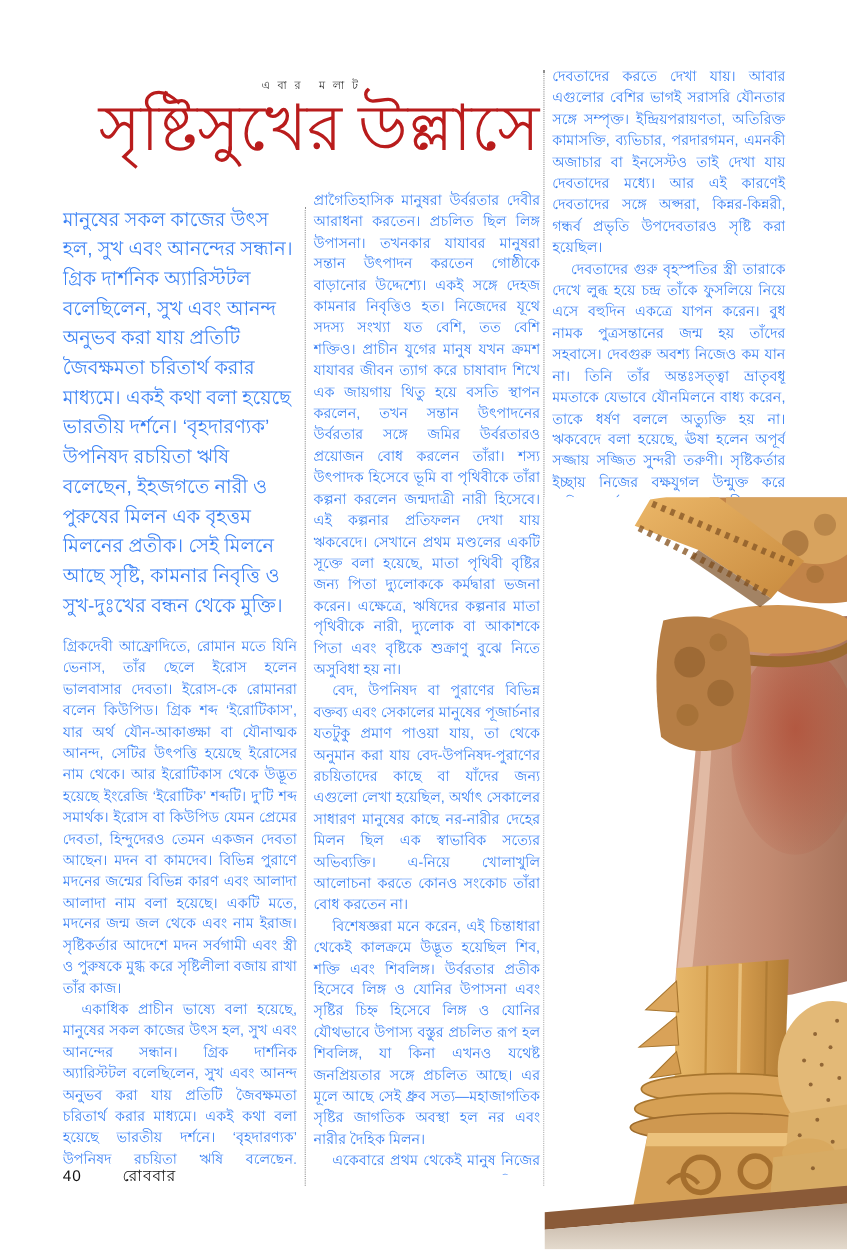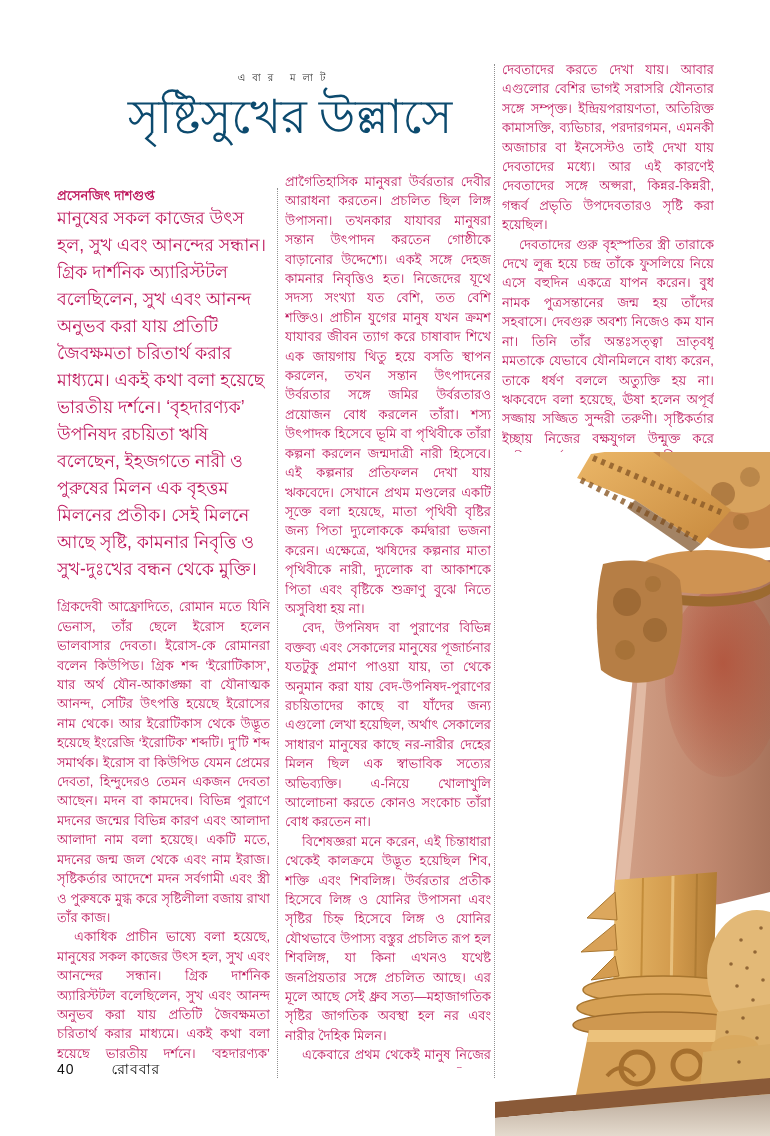--- a/index.html
+++ b/index.html
@@ -14,25 +14,25 @@
   }
   .kicker{
     position:absolute;left:60px;top:70px;width:450px;
     text-align:center;font-size:10px;letter-spacing:7px;
     color:#2a2a2a;font-weight:500;
   }
   .headline{
     position:absolute;left:60px;top:86px;width:460px;
     text-align:center;
     font-family:"Liberation Serif", serif;
-    font-size:47px;line-height:62px;
-    color:#0c4a6e;font-weight:500;
+    font-size:58px;line-height:62px;
+    color:#b91c1c;font-weight:500;
   }
   .col{position:absolute;overflow:hidden;text-align:justify;}
-  .col p{margin:0;font-size:13px;line-height:19.4px;color:#be185d;}
+  .col p{margin:0;font-size:13px;line-height:19.4px;color:#3b82f6;}
   .col p.indent{text-indent:17px;}
   #col1{left:57px;top:186px;width:213px;height:872px;}
   #col2{left:285px;top:172px;width:206px;height:896px;}
   #col3{left:502px;top:60px;width:212px;height:410px;}
   .byline{
     font-size:19px;font-weight:bold;color:#2b6ca3;
     margin:0 0 10px 0;text-align:left;line-height:24px;
   }
   .intro{
     font-size:17.5px !important;line-height:27px !important;
@@ -56,21 +56,20 @@
 </head>
 <body>
 
 <div class="kicker">এবার মলাট</div>
 <div class="headline">সৃষ্টিসুখের উল্লাসে</div>
 
 <div class="vsep" id="sep1"></div>
 <div class="vsep" id="sep2"></div>
 
 <div class="col" id="col1">
-  <p class="byline">প্রসেনজিৎ দাশগুপ্ত</p>
   <p class="intro">মানুষের সকল কাজের উৎস হল, সুখ এবং আনন্দের সন্ধান। গ্রিক দার্শনিক অ্যারিস্টটল বলেছিলেন, সুখ এবং আনন্দ অনুভব করা যায় প্রতিটি জৈবক্ষমতা চরিতার্থ করার মাধ্যমে। একই কথা বলা হয়েছে ভারতীয় দর্শনে। ‘বৃহদারণ্যক’ উপনিষদ রচয়িতা ঋষি বলেছেন, ইহজগতে নারী ও পুরুষের মিলন এক বৃহত্তম মিলনের প্রতীক। সেই মিলনে আছে সৃষ্টি, কামনার নিবৃত্তি ও সুখ-দুঃখের বন্ধন থেকে মুক্তি।</p>
   <p>গ্রিকদেবী আফ্রোদিতে, রোমান মতে যিনি ভেনাস, তাঁর ছেলে ইরোস হলেন ভালবাসার দেবতা। ইরোস-কে রোমানরা বলেন কিউপিড। গ্রিক শব্দ ‘ইরোটিকাস’, যার অর্থ যৌন-আকাঙ্ক্ষা বা যৌনাত্মক আনন্দ, সেটির উৎপত্তি হয়েছে ইরোসের নাম থেকে। আর ইরোটিকাস থেকে উদ্ভূত হয়েছে ইংরেজি ‘ইরোটিক’ শব্দটি। দু’টি শব্দ সমার্থক। ইরোস বা কিউপিড যেমন প্রেমের দেবতা, হিন্দুদেরও তেমন একজন দেবতা আছেন। মদন বা কামদেব। বিভিন্ন পুরাণে মদনের জন্মের বিভিন্ন কারণ এবং আলাদা আলাদা নাম বলা হয়েছে। একটি মতে, মদনের জন্ম জল থেকে এবং নাম ইরাজ। সৃষ্টিকর্তার আদেশে মদন সর্বগামী এবং স্ত্রী ও পুরুষকে মুগ্ধ করে সৃষ্টিলীলা বজায় রাখা তাঁর কাজ।</p>
   <p class="indent">একাধিক প্রাচীন ভাষ্যে বলা হয়েছে, মানুষের সকল কাজের উৎস হল, সুখ এবং আনন্দের সন্ধান। গ্রিক দার্শনিক অ্যারিস্টটল বলেছিলেন, সুখ এবং আনন্দ অনুভব করা যায় প্রতিটি জৈবক্ষমতা চরিতার্থ করার মাধ্যমে। একই কথা বলা হয়েছে ভারতীয় দর্শনে। ‘বৃহদারণ্যক’ উপনিষদ রচয়িতা ঋষি বলেছেন, ইহজগতে নারী ও পুরুষের মিলন এক বৃহত্তম মিলনের প্রতীক। সেই মিলনে আছে সৃষ্টি, কামনার নিবৃত্তি ও সুখ-দুঃখের বন্ধন থেকে মুক্তি।</p>
 
 </div>
 
 <div class="col" id="col2">
   <p>প্রাগৈতিহাসিক মানুষরা উর্বরতার দেবীর আরাধনা করতেন। প্রচলিত ছিল লিঙ্গ উপাসনা। তখনকার যাযাবর মানুষরা সন্তান উৎপাদন করতেন গোষ্ঠীকে বাড়ানোর উদ্দেশ্যে। একই সঙ্গে দেহজ কামনার নিবৃত্তিও হত। নিজেদের যূথে সদস্য সংখ্যা যত বেশি, তত বেশি শক্তিও। প্রাচীন যুগের মানুষ যখন ক্রমশ যাযাবর জীবন ত্যাগ করে চাষাবাদ শিখে এক জায়গায় থিতু হয়ে বসতি স্থাপন করলেন, তখন সন্তান উৎপাদনের উর্বরতার সঙ্গে জমির উর্বরতারও প্রয়োজন বোধ করলেন তাঁরা। শস্য উৎপাদক হিসেবে ভূমি বা পৃথিবীকে তাঁরা কল্পনা করলেন জন্মদাত্রী নারী হিসেবে। এই কল্পনার প্রতিফলন দেখা যায় ঋকবেদে। সেখানে প্রথম মণ্ডলের একটি সূক্তে বলা হয়েছে, মাতা পৃথিবী বৃষ্টির জন্য পিতা দ্যুলোককে কর্মদ্বারা ভজনা করেন। এক্ষেত্রে, ঋষিদের কল্পনার মাতা পৃথিবীকে নারী, দ্যুলোক বা আকাশকে পিতা এবং বৃষ্টিকে শুক্রাণু বুঝে নিতে অসুবিধা হয় না।</p>
   <p class="indent">বেদ, উপনিষদ বা পুরাণের বিভিন্ন বক্তব্য এবং সেকালের মানুষের পূজার্চনার যতটুকু প্রমাণ পাওয়া যায়, তা থেকে অনুমান করা যায় বেদ-উপনিষদ-পুরাণের রচয়িতাদের কাছে বা যাঁদের জন্য এগুলো লেখা হয়েছিল, অর্থাৎ সেকালের সাধারণ মানুষের কাছে নর-নারীর দেহের মিলন ছিল এক স্বাভাবিক সত্যের অভিব্যক্তি। এ-নিয়ে খোলাখুলি আলোচনা করতে কোনও সংকোচ তাঁরা বোধ করতেন না।</p>
   <p class="indent">বিশেষজ্ঞরা মনে করেন, এই চিন্তাধারা থেকেই কালক্রমে উদ্ভূত হয়েছিল শিব, শক্তি এবং শিবলিঙ্গ। উর্বরতার প্রতীক হিসেবে লিঙ্গ ও যোনির উপাসনা এবং সৃষ্টির চিহ্ন হিসেবে লিঙ্গ ও যোনির যৌথভাবে উপাস্য বস্তুর প্রচলিত রূপ হল শিবলিঙ্গ, যা কিনা এখনও যথেষ্ট জনপ্রিয়তার সঙ্গে প্রচলিত আছে। এর মূলে আছে সেই ধ্রুব সত্য—মহাজাগতিক সৃষ্টির জাগতিক অবস্থা হল নর এবং নারীর দৈহিক মিলন।</p>

